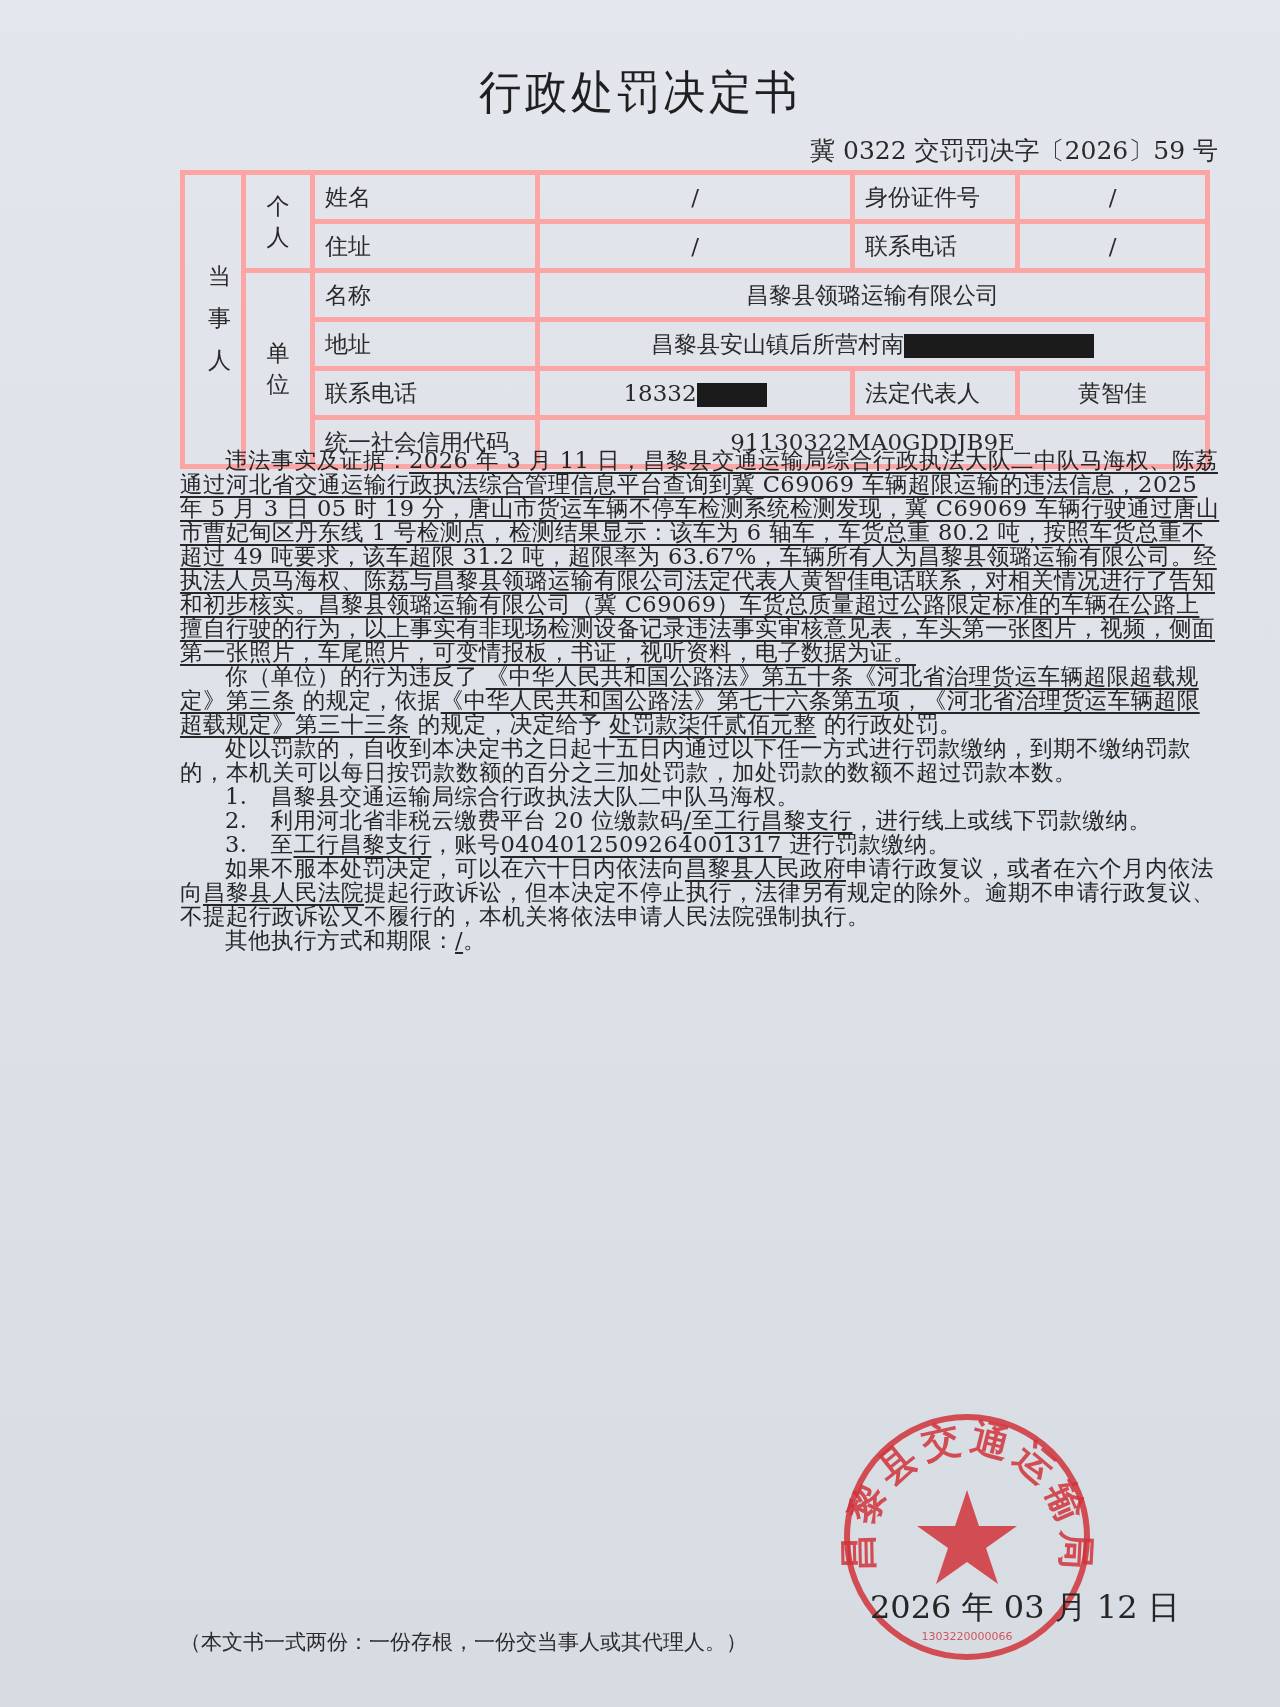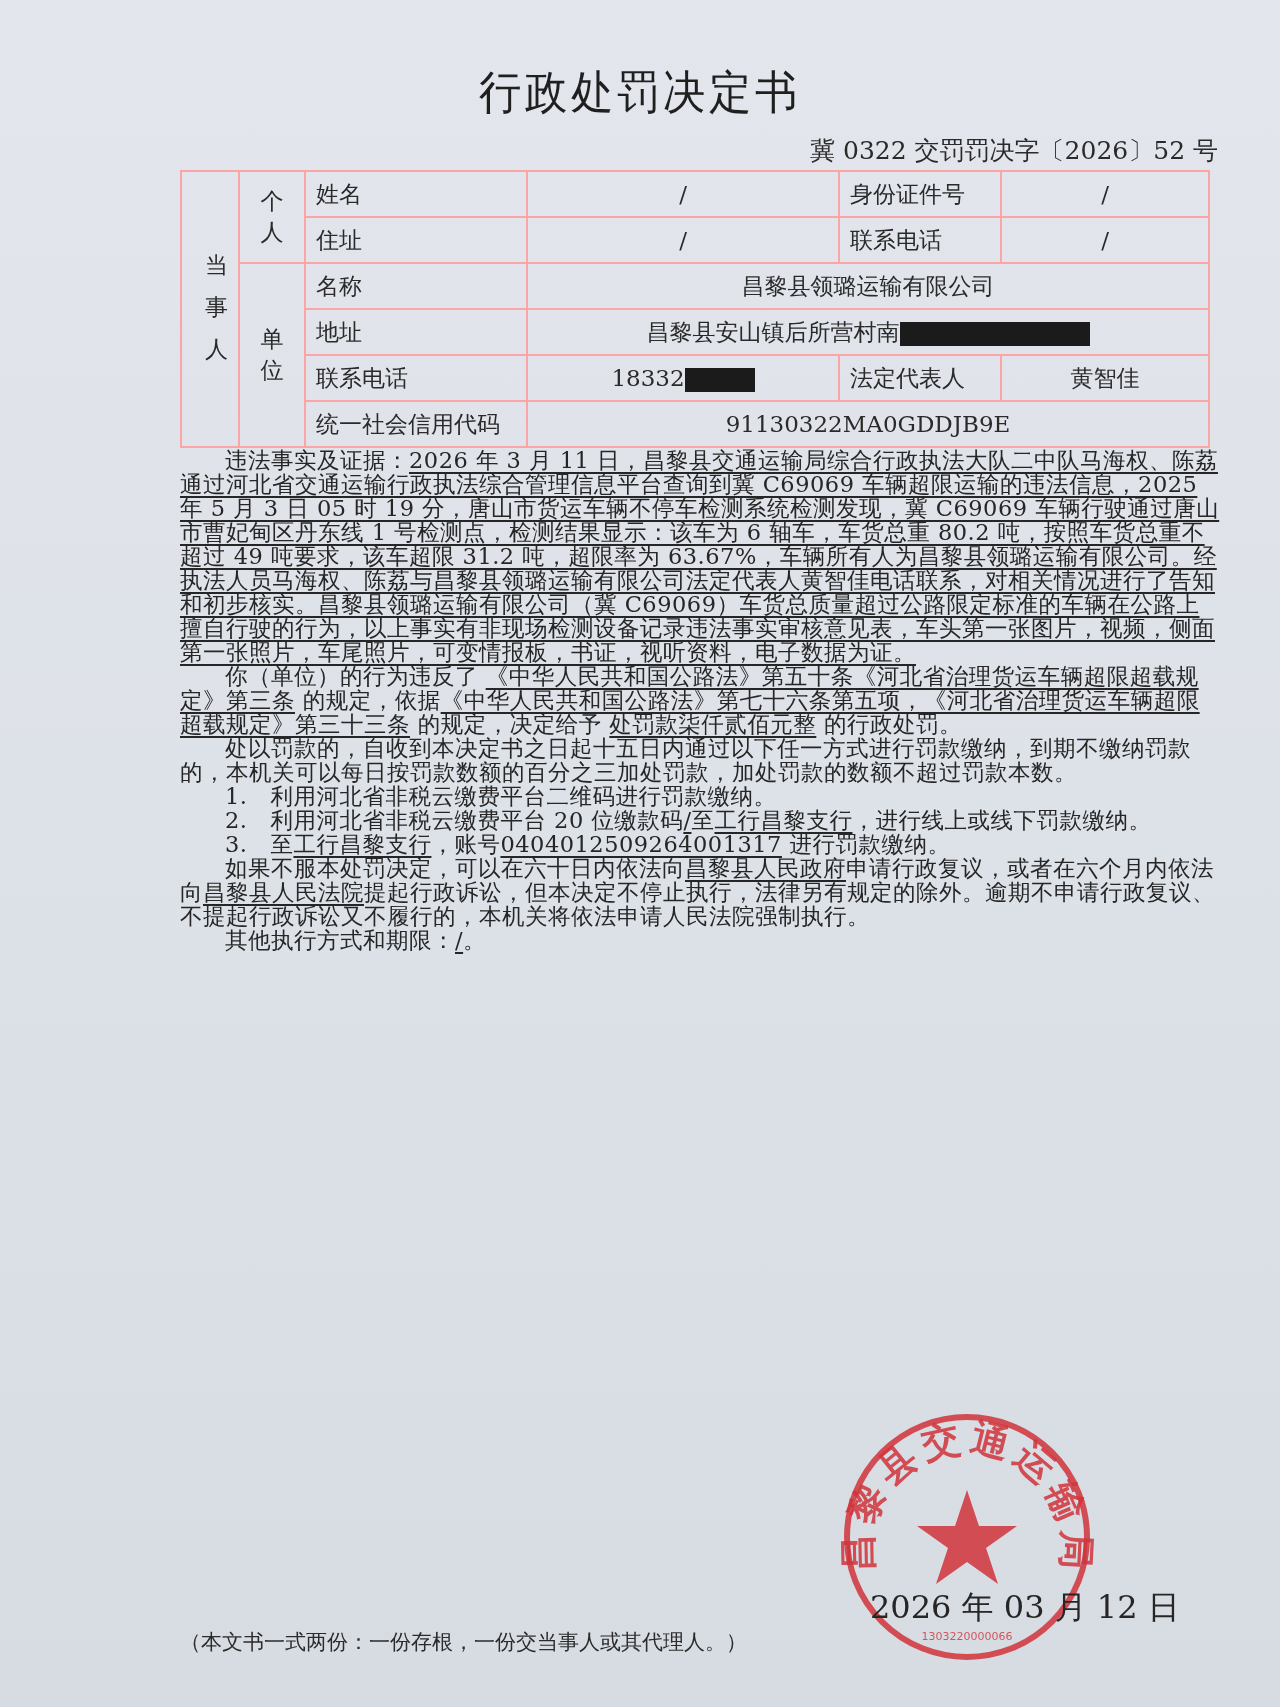--- a/index.html
+++ b/index.html
@@ -18,21 +18,21 @@
   }
   .docno {
     position: absolute; top: 134px; right: 62px;
     font-size: 25px; color: #2a2a2a;
   }
   table.party {
     position: absolute; top: 170px; left: 180px; width: 1030px;
     border-collapse: collapse; font-size: 23px;
   }
   table.party td {
-    border: 2px solid #fca5a5; padding: 0 10px; height: 44px;
+    border: 5px solid #fca5a5; padding: 0 10px; height: 44px;
     color: #2a2a2a;
   }
   td.cat { text-align: right; width: 36px; line-height: 42px; font-family: Liberation Mono, monospace; }
   td.sub { text-align: center; width: 44px; }
   td.lbl { width: 140px; }
   td.val { text-align: center; }
   td.lbl2 { width: 140px; }
   .redact { display: inline-block; background: #1b1b1b; height: 24px; vertical-align: middle; }
   .body {
     position: absolute; top: 448px; left: 180px; width: 1040px;
@@ -49,21 +49,21 @@
     position: absolute; left: 870px; top: 1586px; font-size: 32px; color: #262626;
   }
   .footer {
     position: absolute; left: 180px; top: 1628px; font-size: 21px; color: #2b2b2b;
   }
 </style>
 </head>
 <body>
 
 <div class="title">行政处罚决定书</div>
-<div class="docno">冀 0322 交罚罚决字〔2026〕52 号</div>
+<div class="docno">冀 0322 交罚罚决字〔2026〕59 号</div>
 
 <table class="party">
   <tbody>
       <tr>
     <td class="cat" rowspan="7"><span>当事人</span></td>
     <td class="sub" rowspan="2">个人</td>
     <td class="lbl"><span>姓名</span></td>
     <td class="val" style="width:290px">/</td>
     <td class="lbl2" style="width:140px">身份证件号</td>
     <td class="val">/</td>
@@ -108,21 +108,21 @@
   <p class="ind">
     <span>你（单位）的行为违反了</span>
     <span class="u">《中华人民共和国公路法》第五十条《河北省治理货运车辆超限超载规定》第三条</span>
     <span>的规定，依据</span><span class="u">《中华人民共和国公路法》第七十六条第五项，《河北省治理货运车辆超限超载规定》第三十三条</span>
     <span>的规定，决定给予</span>
     <span class="u">处罚款柒仟贰佰元整</span>
     <span>的行政处罚。</span>
   </p>
   <p class="ind">处以罚款的，自收到本决定书之日起十五日内通过以下任一方式进行罚款缴纳，到期不缴纳罚款的，本机关可以每日按罚款数额的百分之三加处罚款，加处罚款的数额不超过罚款本数。</p>
   <p class="item">
-    <span>1.</span>&nbsp;&nbsp;&nbsp;<span>利用河北省非税云缴费平台二维码进行罚款缴纳。</span>
+    <span>1.</span>&nbsp;&nbsp;&nbsp;<span>昌黎县交通运输局综合行政执法大队二中队马海权。</span>
   </p>
   <p class="item" style="text-indent:0">
     <span>2.</span>&nbsp;&nbsp;&nbsp;<span>利用河北省非税云缴费平台 20 位缴款码</span><span class="u">/</span><span>至</span><span class="u">工行昌黎支行</span><span>，进行线上或线下罚款缴纳。</span>
   </p>
   <p class="item">
     <span>3.</span>&nbsp;&nbsp;&nbsp;<span>至</span><span class="u">工行昌黎支行</span><span>，账号</span><span class="u">0404012509264001317</span>&nbsp;<span>进行罚款缴纳。</span>
   </p>
   <p class="ind">
     <span>如果不服本处罚决定，可以在六十日内依法向</span><span class="u">昌黎县人民政府</span><span>申请行政复议，或者在六个月内依法向</span><span class="u">昌黎县人民法院</span><span>提起行政诉讼，但本决定不停止执行，法律另有规定的除外。逾期不申请行政复议、不提起行政诉讼又不履行的，本机关将依法申请人民法院强制执行。</span>
   </p>

